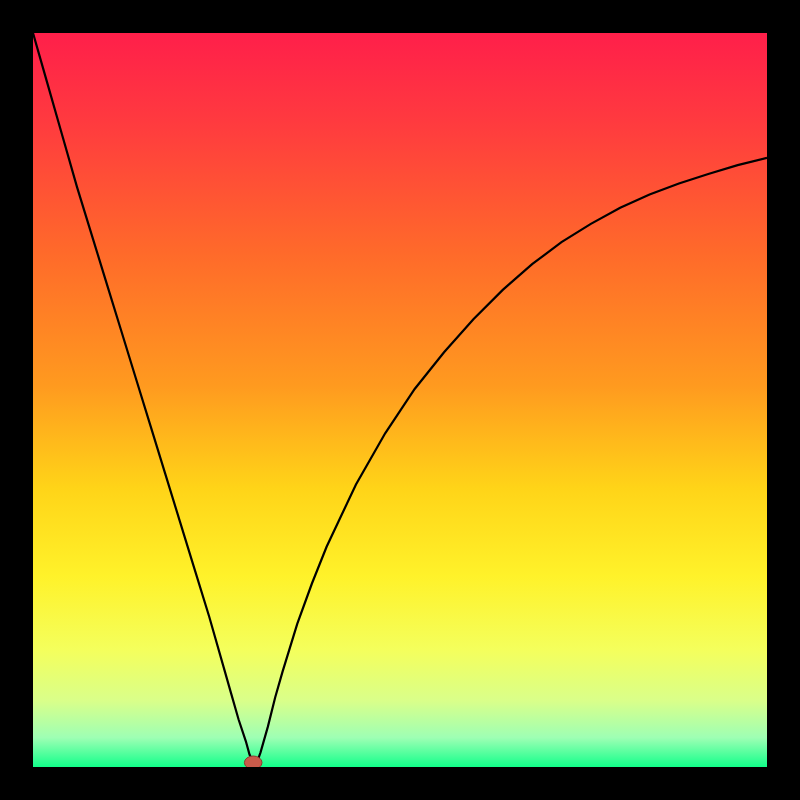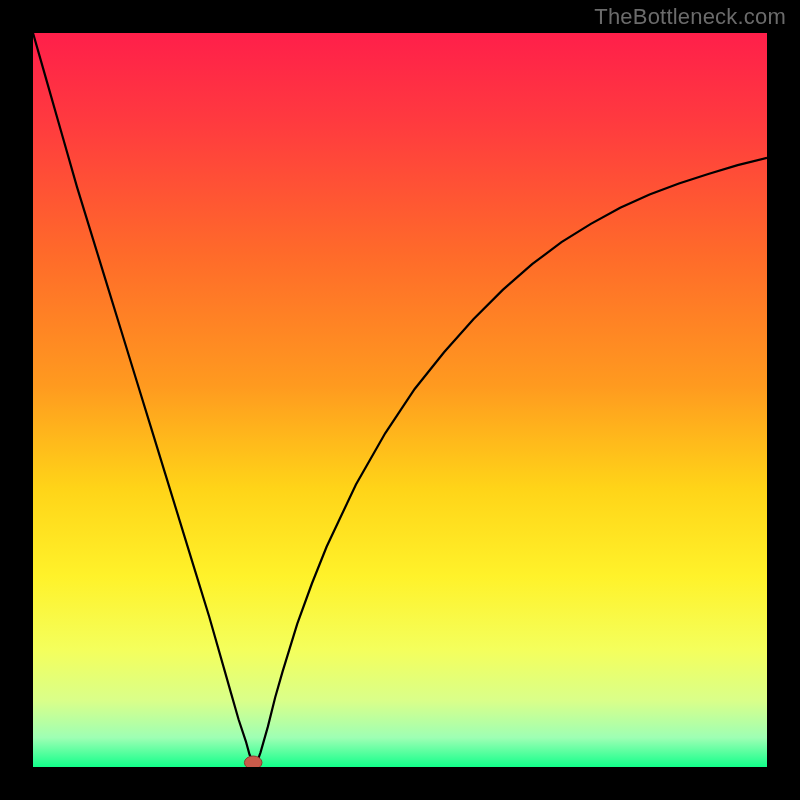--- a/index.html
+++ b/index.html
@@ -39,21 +39,20 @@
   }
   svg {
     display: block;
   }
 </style>
 </head>
 <body>
 
 <div class="frame">
 
-  <div class="attribution">TheBottleneck.com</div>
 
   <div class="plot-area">
     <svg id="chart-svg" width="734" height="734" viewBox="0 0 734 734">
       <defs>
         <linearGradient id="bg-grad" x1="0" y1="0" x2="0" y2="1">
             <stop offset="0%" stop-color="#ff1f4a"></stop>
             <stop offset="12%" stop-color="#ff3a3f"></stop>
             <stop offset="30%" stop-color="#ff6a2a"></stop>
             <stop offset="48%" stop-color="#ff9a1f"></stop>
             <stop offset="62%" stop-color="#ffd418"></stop>

